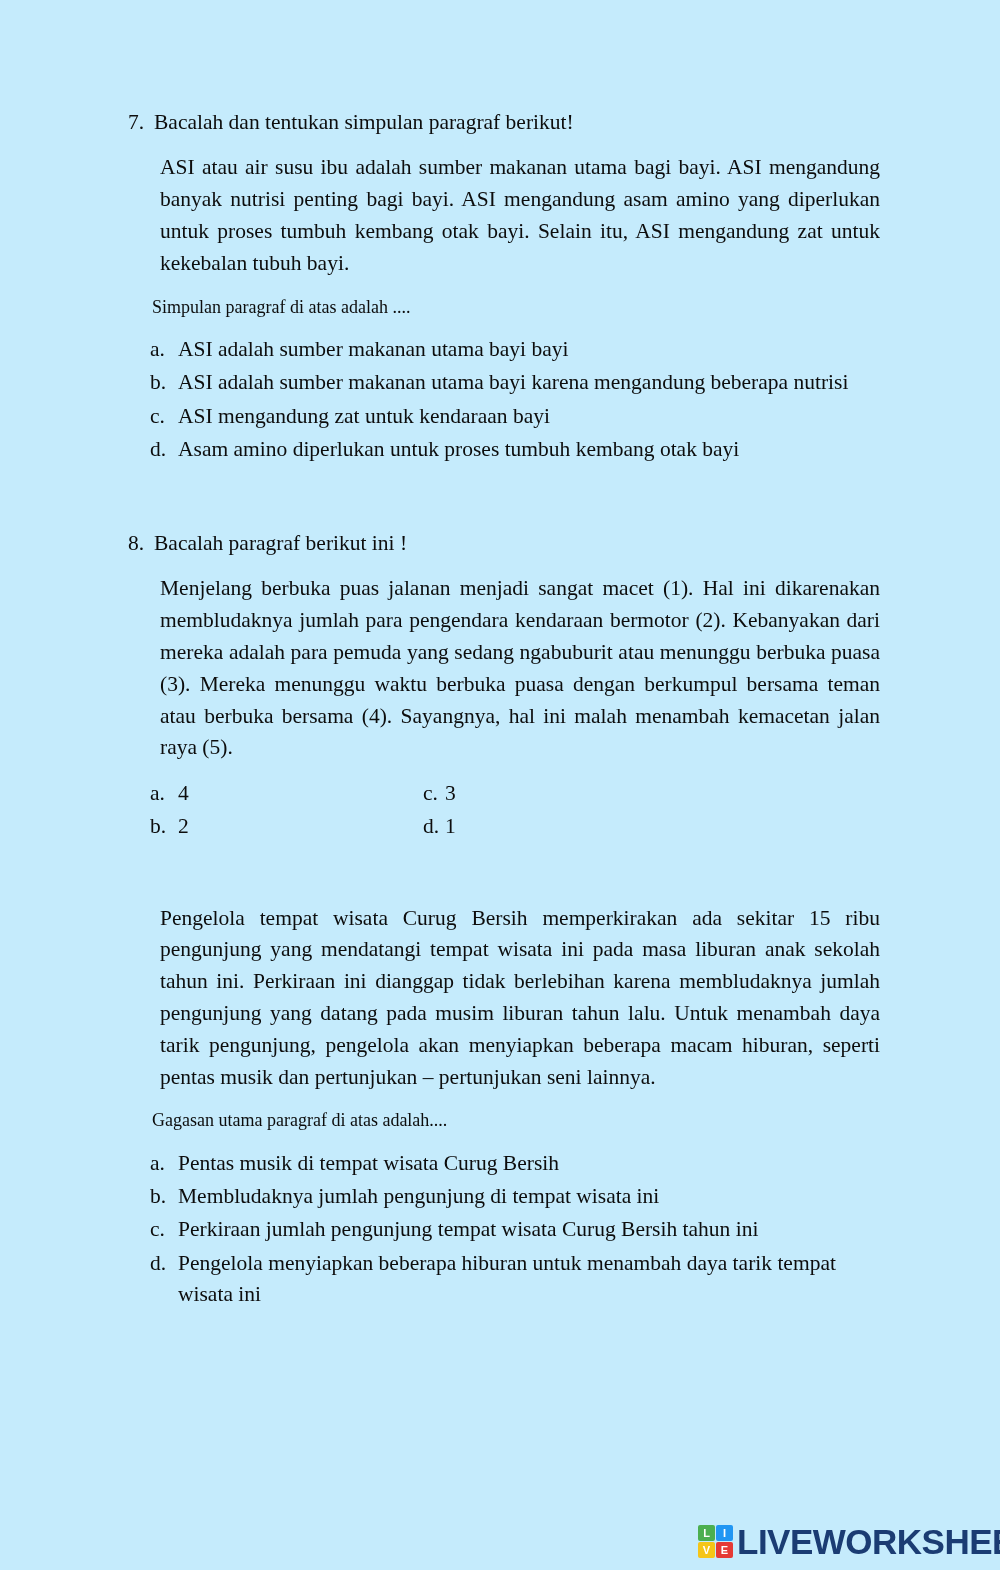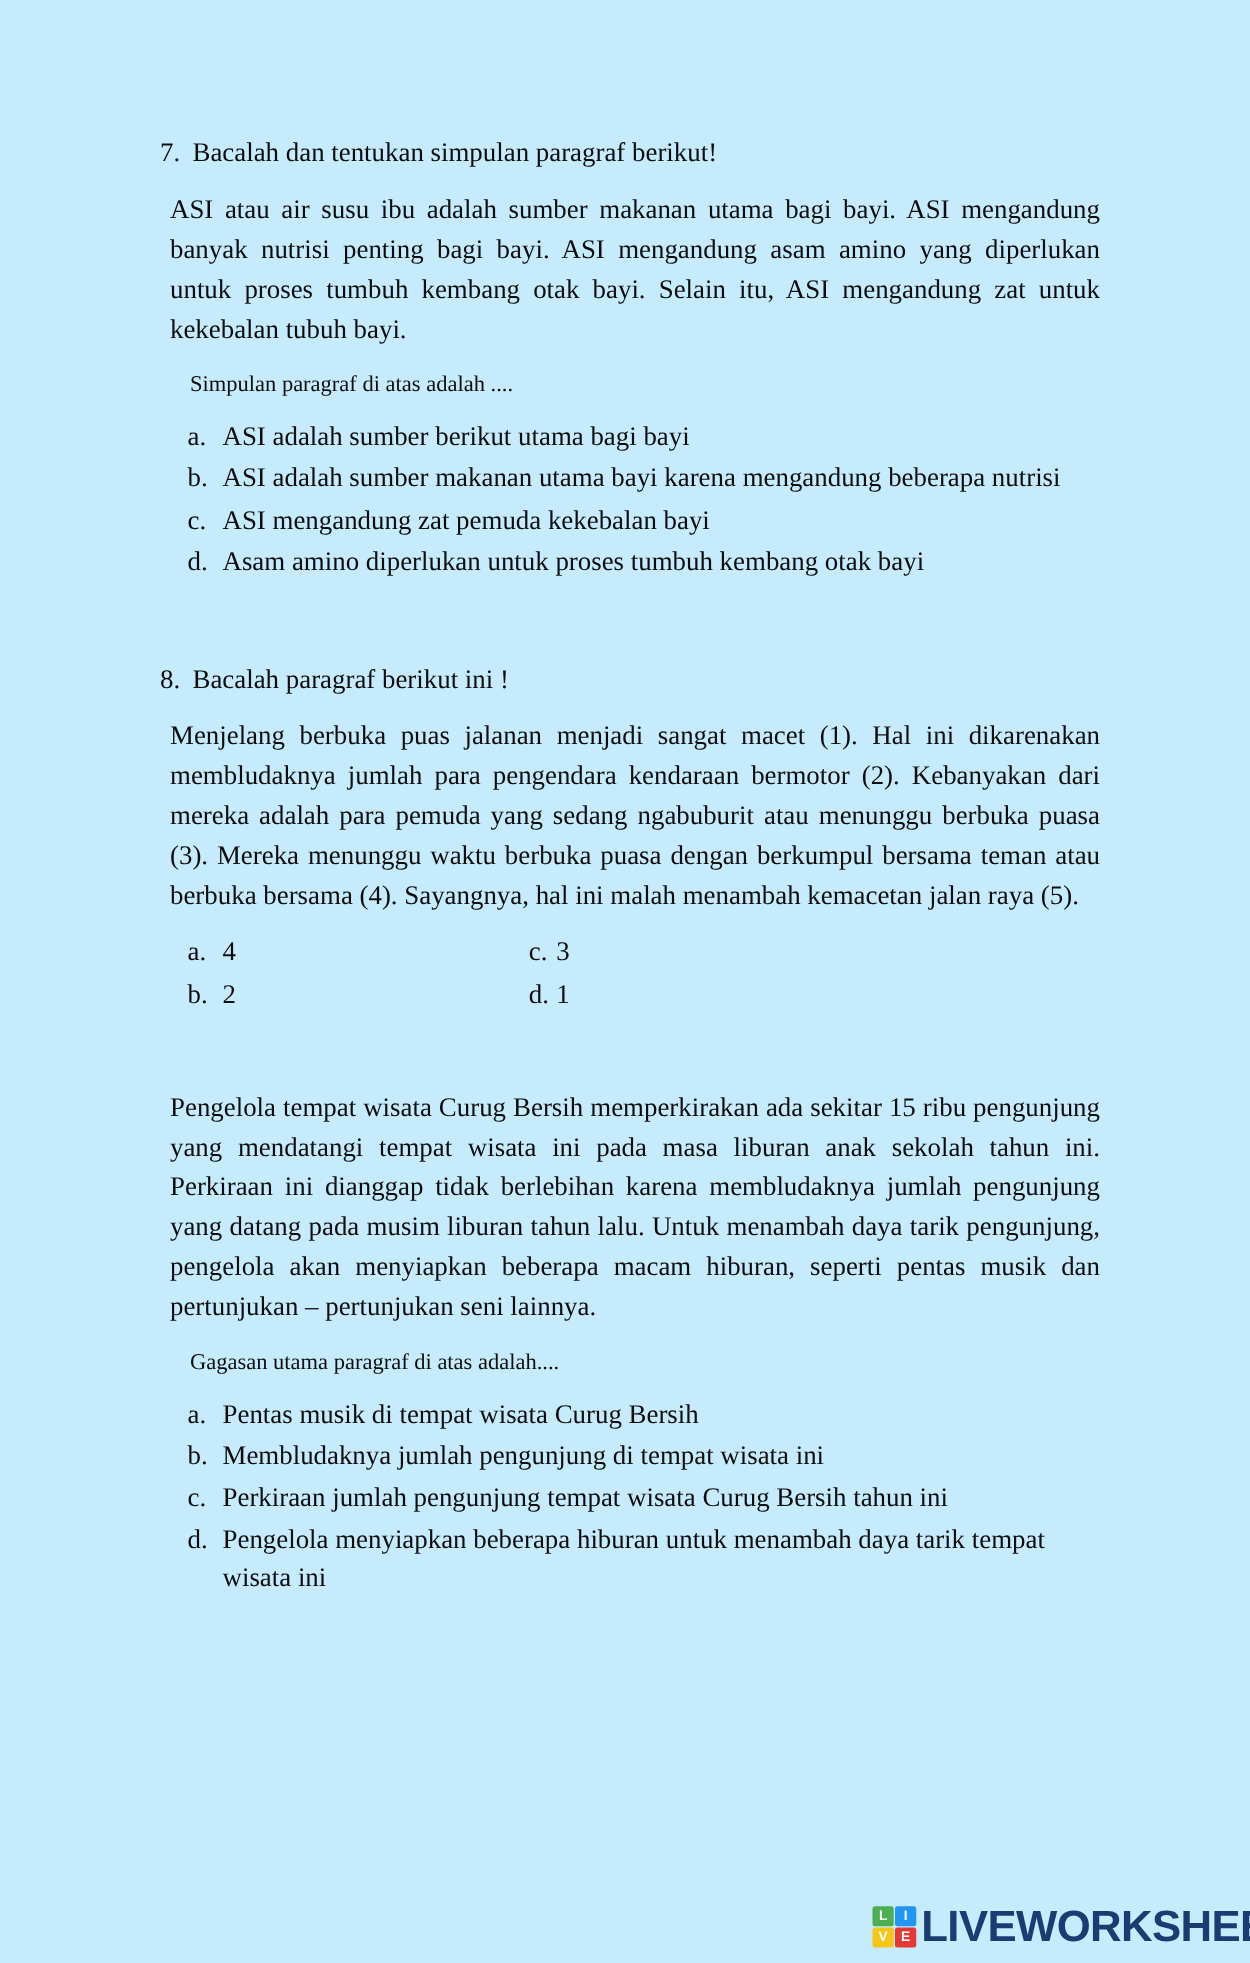--- a/index.html
+++ b/index.html
@@ -46,21 +46,21 @@
   }
   .q-head .q-num {
     display: inline-block;
     width: 26px;
   }
   .q-head .q-text {
     display: inline;
   }
 
   .q-body {
-    margin-left: 8px;
+    margin-left: 32px;
     font-size: 21.5px;
     line-height: 1.48;
     text-align: justify;
     text-justify: inter-word;
     margin-bottom: 14px;
   }
 
   .q-prompt {
     margin-left: 24px;
     font-size: 18px;
@@ -171,29 +171,29 @@
 
     <div class="question">
       <div class="q-head">
         <span class="q-num">7.</span><span class="q-text">Bacalah dan tentukan simpulan paragraf berikut!</span>
       </div>
       <div class="q-body">ASI atau air susu ibu adalah sumber makanan utama bagi bayi. ASI mengandung banyak nutrisi penting bagi bayi. ASI mengandung asam amino yang diperlukan untuk proses tumbuh kembang otak bayi. Selain itu, ASI mengandung zat untuk kekebalan tubuh bayi.</div>
       <div class="q-prompt">Simpulan paragraf di atas adalah ....</div>
       <div class="options">
         <div class="opt">
           <span class="opt-letter">a.</span>
-          <span class="opt-text">ASI adalah sumber berikut utama bagi bayi</span>
+          <span class="opt-text">ASI adalah sumber makanan utama bayi bayi</span>
         </div>
         <div class="opt">
           <span class="opt-letter">b.</span>
           <span class="opt-text">ASI adalah sumber makanan utama bayi karena mengandung beberapa nutrisi</span>
         </div>
         <div class="opt">
           <span class="opt-letter">c.</span>
-          <span class="opt-text">ASI mengandung zat pemuda kekebalan bayi</span>
+          <span class="opt-text">ASI mengandung zat untuk kendaraan bayi</span>
         </div>
         <div class="opt">
           <span class="opt-letter">d.</span>
           <span class="opt-text">Asam amino diperlukan untuk proses tumbuh kembang otak bayi</span>
         </div>
       </div>
     </div>
 
     <div class="gap-lg"></div>
 

